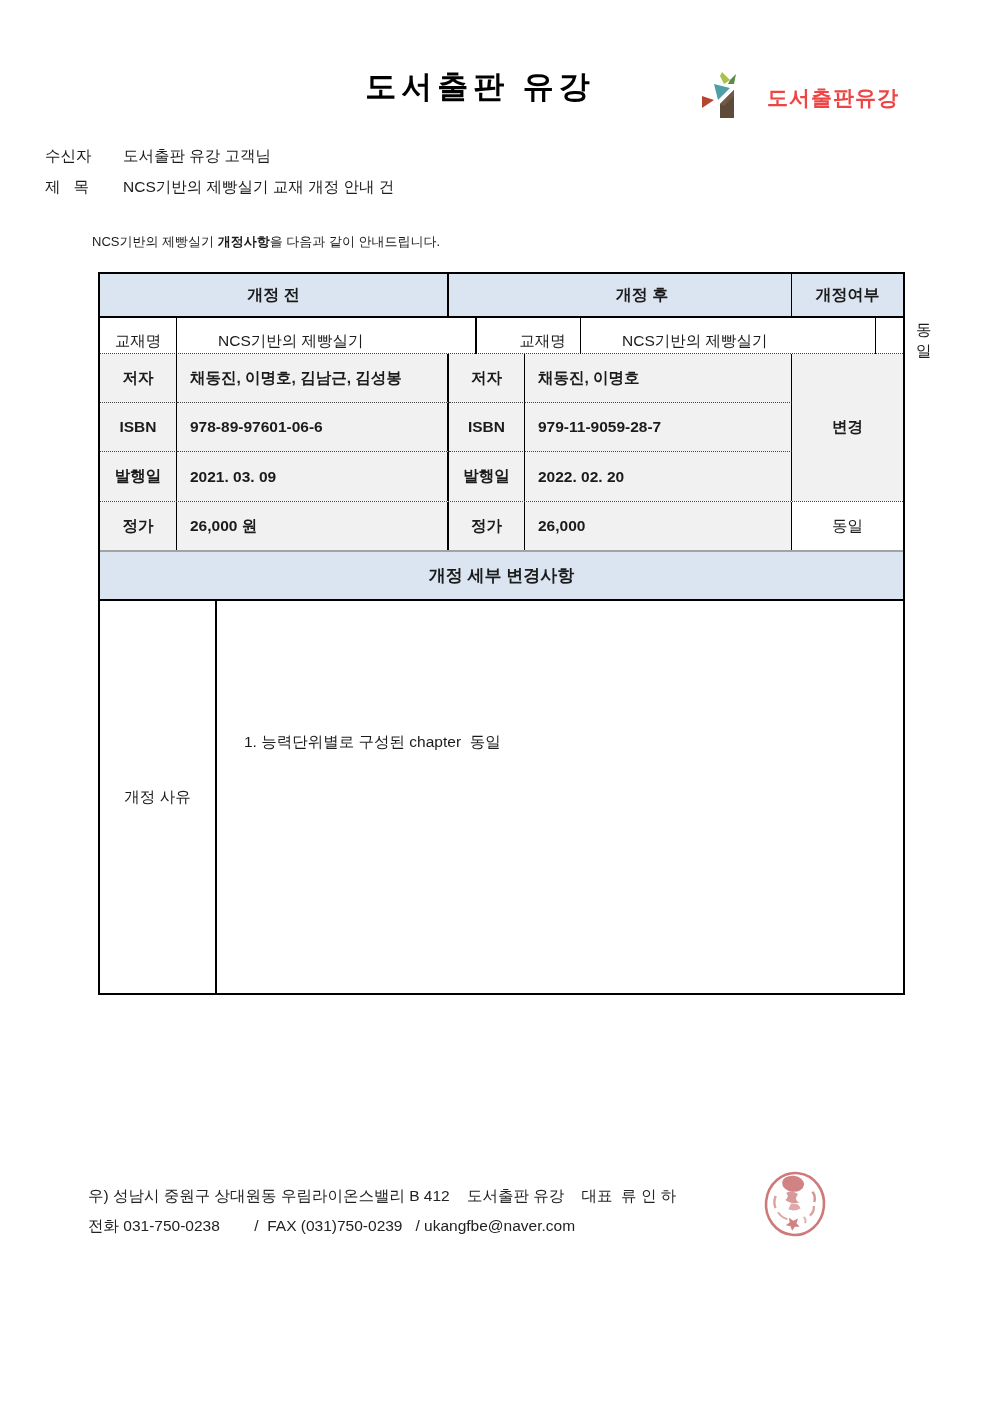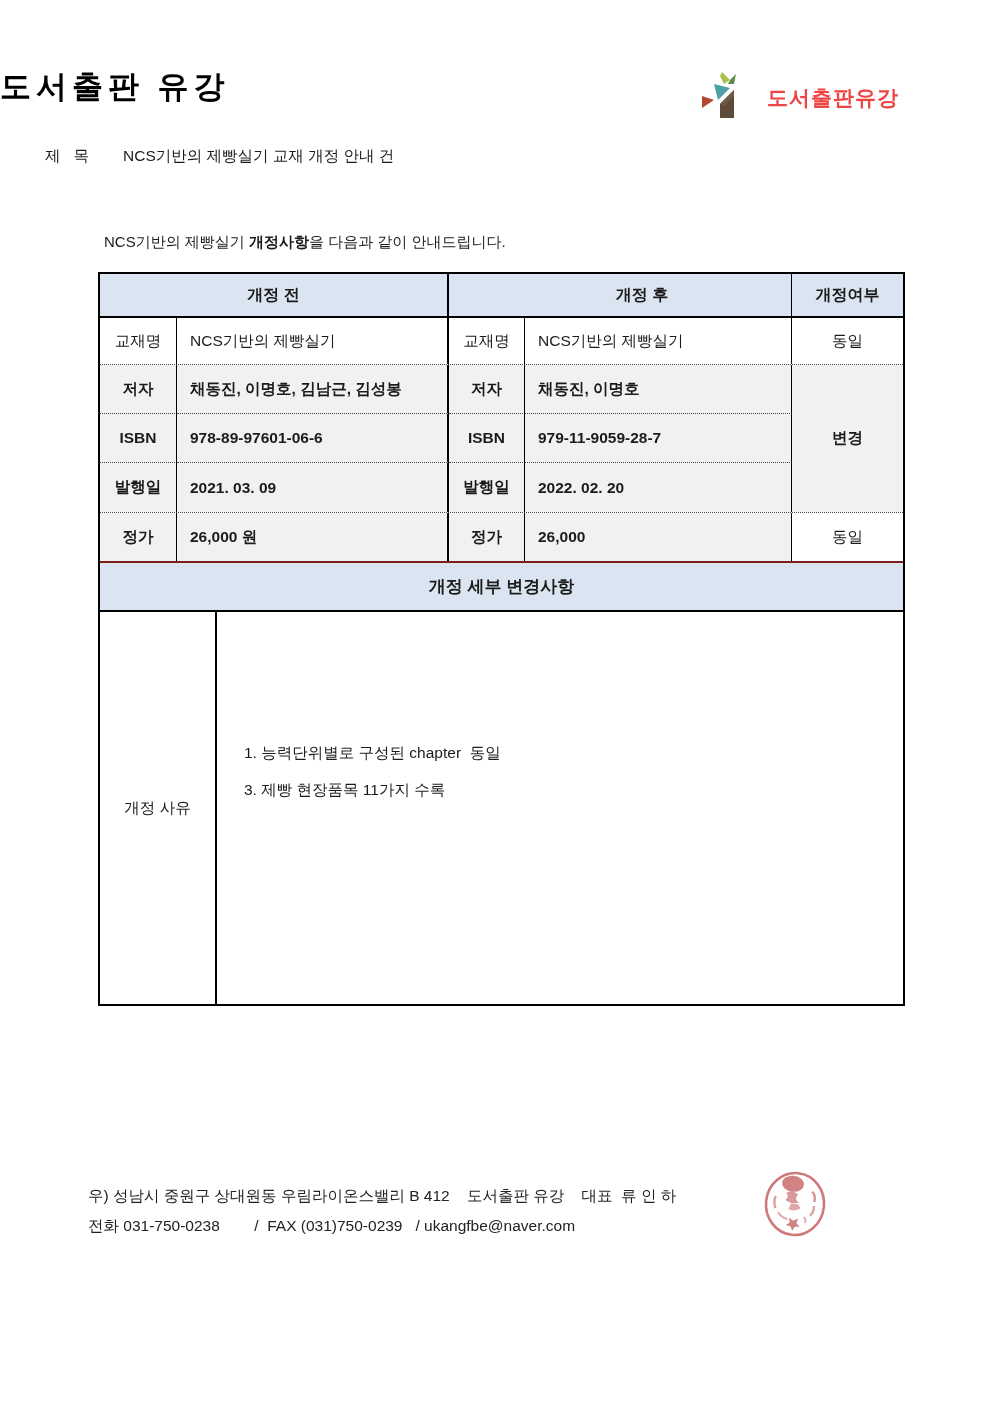--- a/index.html
+++ b/index.html
@@ -1,53 +1,53 @@
 <!DOCTYPE html>
 <html><head>
 <meta charset="utf-8">
 <style>
   * { margin:0; padding:0; box-sizing:border-box; }
   html,body { width:992px; height:1403px; background:#ffffff; font-family:"Liberation Sans", sans-serif; color:#1b1b1b; }
   body { position:relative; overflow:hidden; }
 
-  .doc-title { position:absolute; top:66px; left:0; width:960px; text-align:left;
+  .doc-title { position:absolute; top:66px; left:0; width:960px; text-align:center;
                font-size:31px; font-weight:bold; letter-spacing:5px; color:#000; }
 
   .logo { position:absolute; left:700px; top:70px; display:flex; align-items:center; gap:9px; }
   .logo-text { font-size:21px; font-weight:bold; color:#ef4444; letter-spacing:1px; }
 
   .meta { position:absolute; left:45px; top:140px; font-size:15.5px; line-height:31px; }
   .meta-line { white-space:pre; }
   .meta-label { display:inline-block; min-width:78px; }
 
-  .intro { position:absolute; left:104px; top:233px; font-size:15px; white-space:pre; }
+  .intro { position:absolute; left:92px; top:233px; font-size:13px; white-space:pre; }
   .intro b { font-weight:bold; }
 
   .tbl { position:absolute; left:98px; top:272px; width:807px; border:2px solid #000; background:#fff; }
   .grid { display:grid; grid-template-columns:77px 272px 76px 267px 1fr; }
   .cell { display:flex; align-items:center; font-size:15.5px; padding:2px 12px; }
   .lab  { justify-content:center; font-weight:bold; }
   .val  { padding-left:13px; font-weight:bold; }
   .stat { justify-content:center; }
   .b-r1 { border-right:1px solid #000; }
   .b-r2 { border-right:2px solid #000; }
 
   .hdr-row { height:44px; background:#dbe5f1; border-bottom:2px solid #000; }
   .hdr-row .cell { justify-content:center; font-weight:bold; font-size:16px; }
 
-  .row-white { height:47px; border-bottom:1px dotted #444; }
+  .row-white { height:36px; border-bottom:1px dotted #444;gap:28px; }
   .row-white .lab { font-weight:normal; }
   .row-white .val { font-weight:normal; }
 
   .mid { grid-template-rows:49px 49px 49px; border-bottom:1px dotted #444; }
   .mid .cell { background:#f1f1f1; }
   .mid .dot-b { border-bottom:1px dotted #444; }
   .mid .merged { grid-column:5; grid-row:1 / span 3; background:#f1f1f1; font-weight:bold; }
 
-  .row-price { height:50px; border-bottom:2px solid #7f1d1d; }
+  .row-price { height:50px; border-bottom:2px solid #a3a3a3; }
   .row-price .gray { background:#f1f1f1; }
 
   .details-hdr { height:49px; background:#dbe5f1; border-bottom:2px solid #000;
                  display:flex; align-items:center; justify-content:center;
                  font-size:17px; font-weight:bold; }
 
   .reason { display:grid; grid-template-columns:117px 1fr; height:392px; }
   .reason-label { border-right:2px solid #000; display:flex; align-items:center;
                   justify-content:center; font-size:15.5px; white-space:pre; }
   .reason-body { padding:122px 10px 0 27px; }
@@ -72,20 +72,21 @@
       <path d="M14 14 L30 18 L18 30 Z" fill="#4f9fa6"></path>
       <path d="M2 26 L14 30 L2 38 Z" fill="#b5452e"></path>
       <path d="M20 34 L34 20 L34 48 L20 48 Z" fill="#5d4a38"></path>
       <path d="M20 34 L34 20 L34 26 L24 36 Z" fill="#6e5a45"></path>
     </svg>
   </span>
   <span class="logo-text">도서출판유강</span>
 </div>
 
 <div class="meta">
+  <div class="meta-line"><span class="meta-label">수신자</span><span>도서출판 유강 고객님</span></div>
   <div class="meta-line"><span class="meta-label">제   목</span><span>NCS기반의 제빵실기 교재 개정 안내 건</span></div>
 </div>
 
 <div class="intro"><span>NCS기반의 제빵실기 </span><b>개정사항</b><span>을 다음과 같이 안내드립니다.</span></div>
 
 <div class="tbl">
 
   <div class="grid hdr-row">
     <div class="cell b-r2" style="grid-column:1 / span 2;">개정 전</div>
     <div class="cell b-r1" style="grid-column:3 / span 2;margin-left:44px;">개정 후</div>
@@ -126,21 +127,20 @@
     <div class="cell val b-r1 gray">26,000</div>
     <div class="cell stat">동일</div>
   </div>
 
   <div class="details-hdr">개정 세부 변경사항</div>
 
   <div class="reason">
     <div class="reason-label">개정 사유</div>
     <div class="reason-body">
       <div class="reason-item">1. 능력단위별로 구성된 chapter  동일</div>
-      <div class="reason-item">3. 제빵 현장품목 11가지 수록</div>
     </div>
   </div>
 
 </div>
 
 <div class="footer">
   <div class="footer-line">우) 성남시 중원구 상대원동 우림라이온스밸리 B 412    도서출판 유강    대표  류 인 하</div>
   <div class="footer-line">전화 031-750-0238        /  FAX (031)750-0239   / ukangfbe@naver.com</div>
 </div>
 

